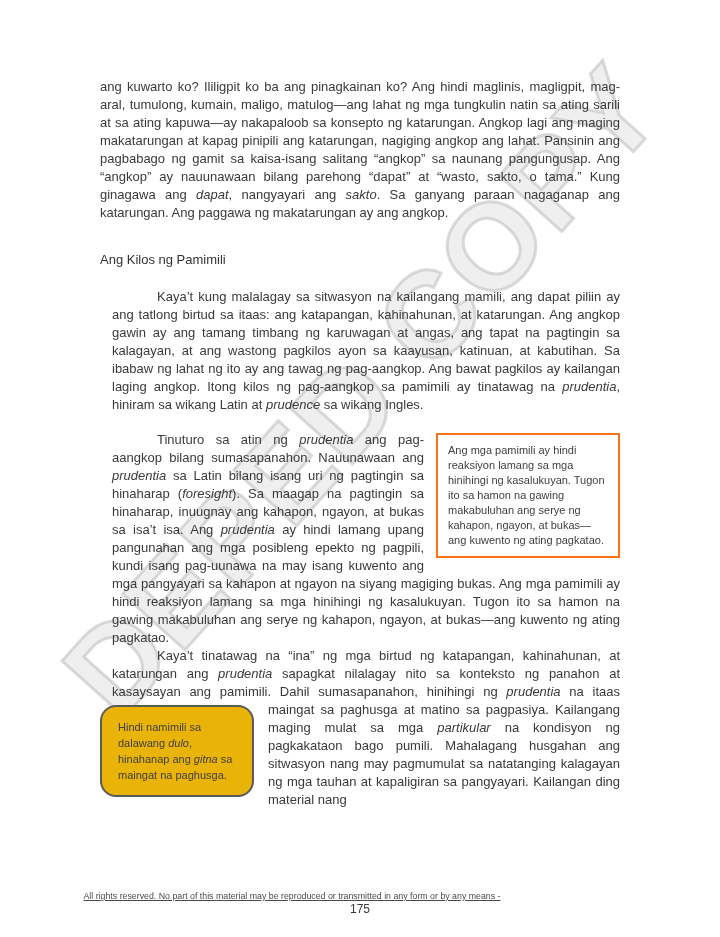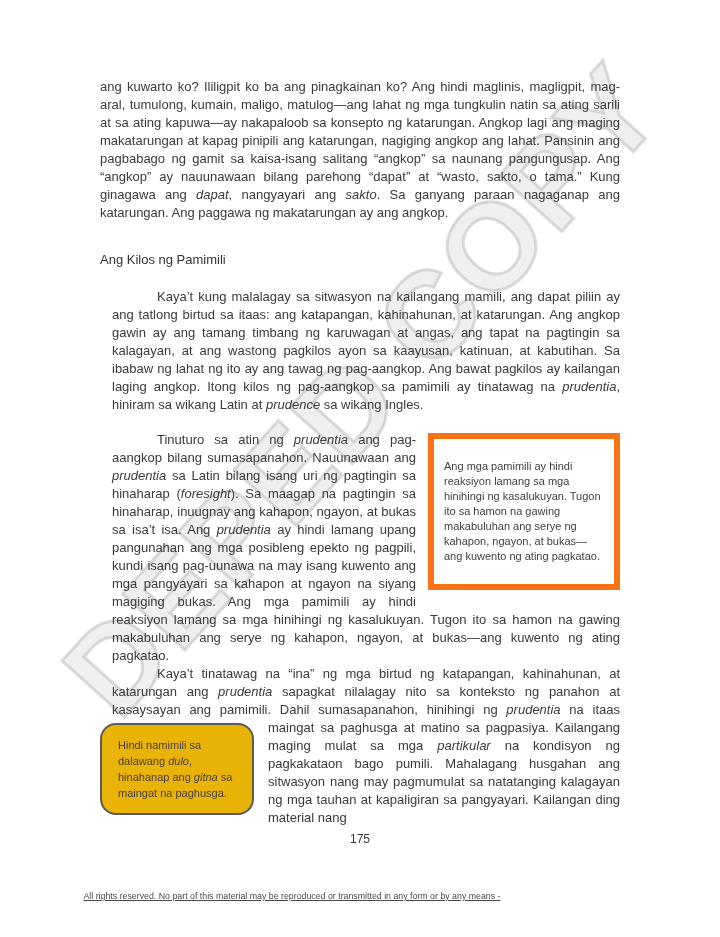--- a/index.html
+++ b/index.html
@@ -62,22 +62,22 @@
     color: #333333;
   }
   .block-gap { margin-top: 17px; }
   .flow-wrap { overflow: hidden; }
   .sidebox-right {
     float: right;
     width: 160px;
     margin-left: 12px;
     margin-bottom: 8px;
     margin-top: 2px;
-    padding: 20px 10px;
-    border: 6px solid #f97316;
+    padding: 8px 10px;
+    border: 2px solid #f97316;
     font-size: 11px;
     line-height: 15px;
     text-align: left;
     color: #3f3f3f;
     background: #ffffff;
   }
   .sidebox-left {
     float: left;
     width: 118px;
     margin-right: 14px;
@@ -88,21 +88,21 @@
     border-radius: 16px;
     font-size: 11px;
     line-height: 16px;
     text-align: left;
     color: #3f3f3f;
     background: #eab308;
   }
   .page-number {
     position: absolute;
     left: 100px;
-    top: 832px;
+    top: 902px;
     width: 520px;
     text-align: center;
     font-size: 12px;
     color: #3a3a3a;
     z-index: 1;
   }
   .footer {
     position: absolute;
     left: 0;
     top: 891px;

